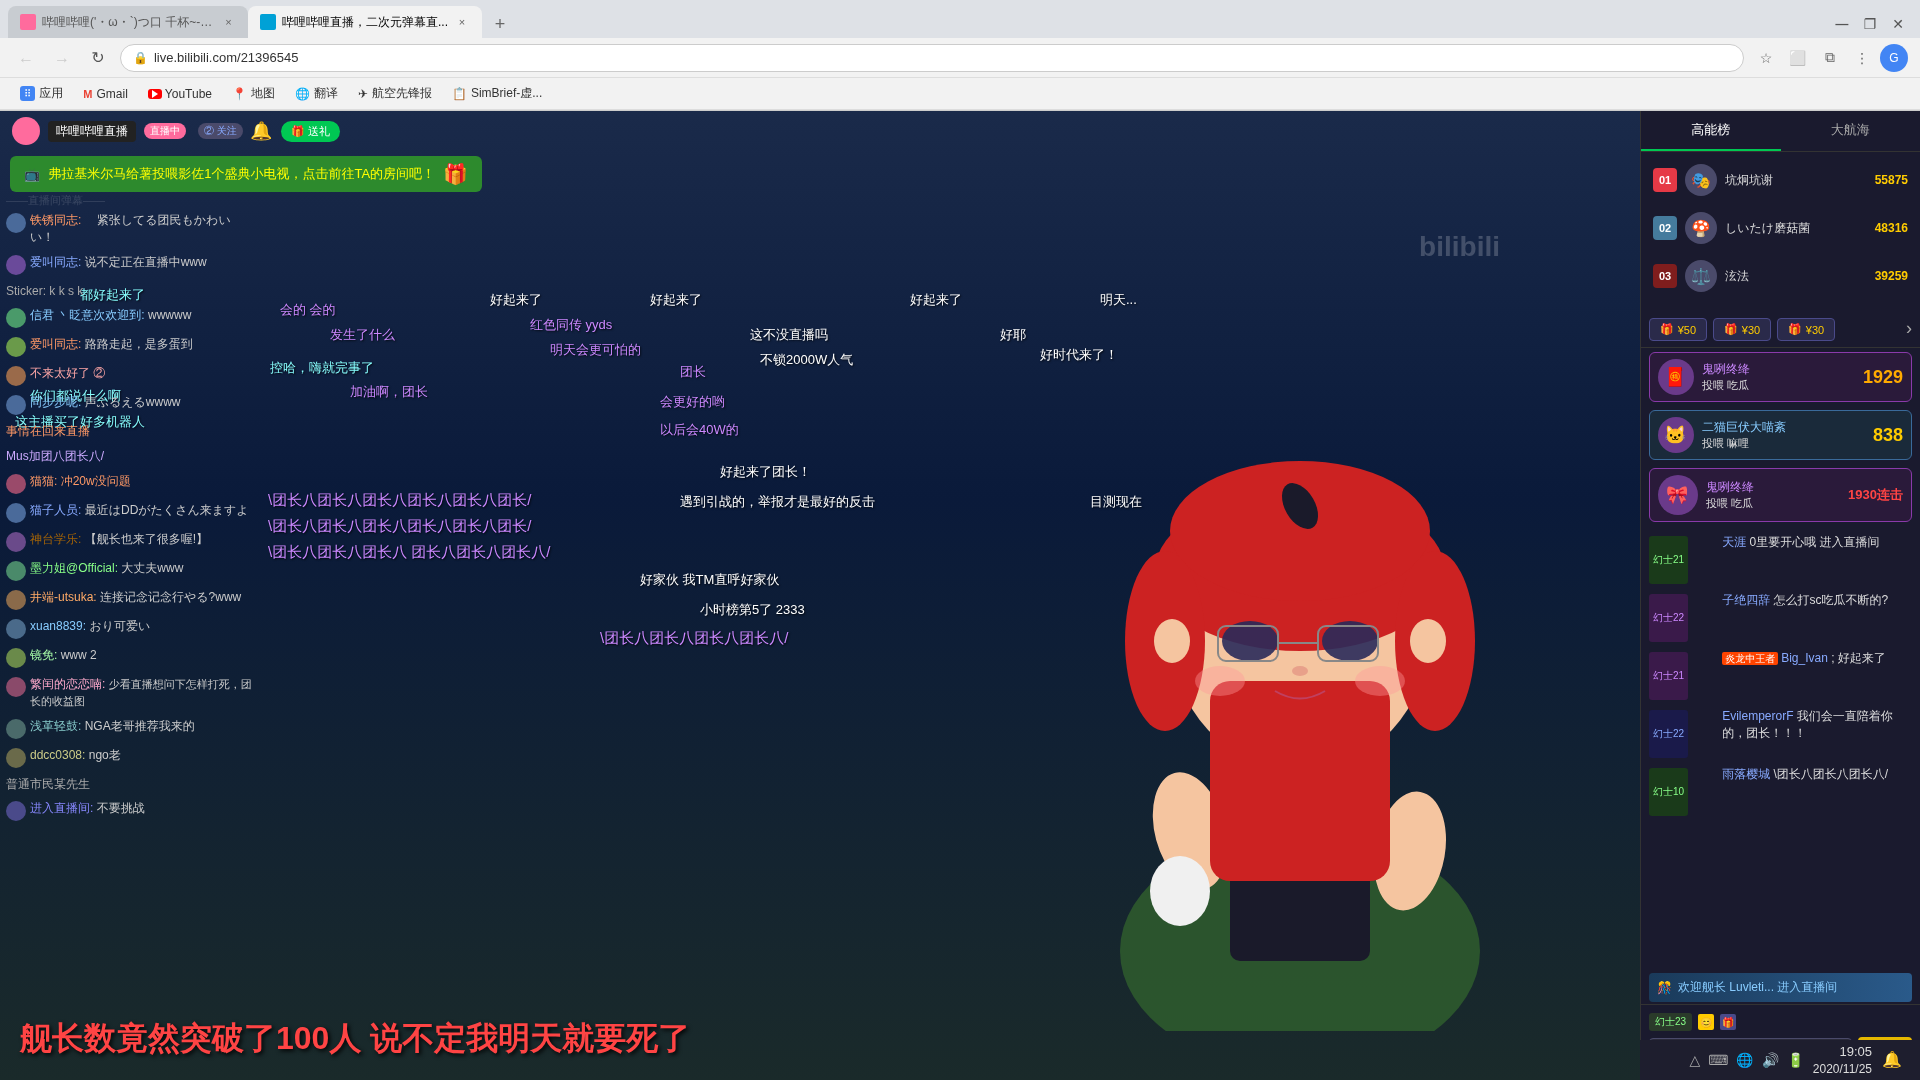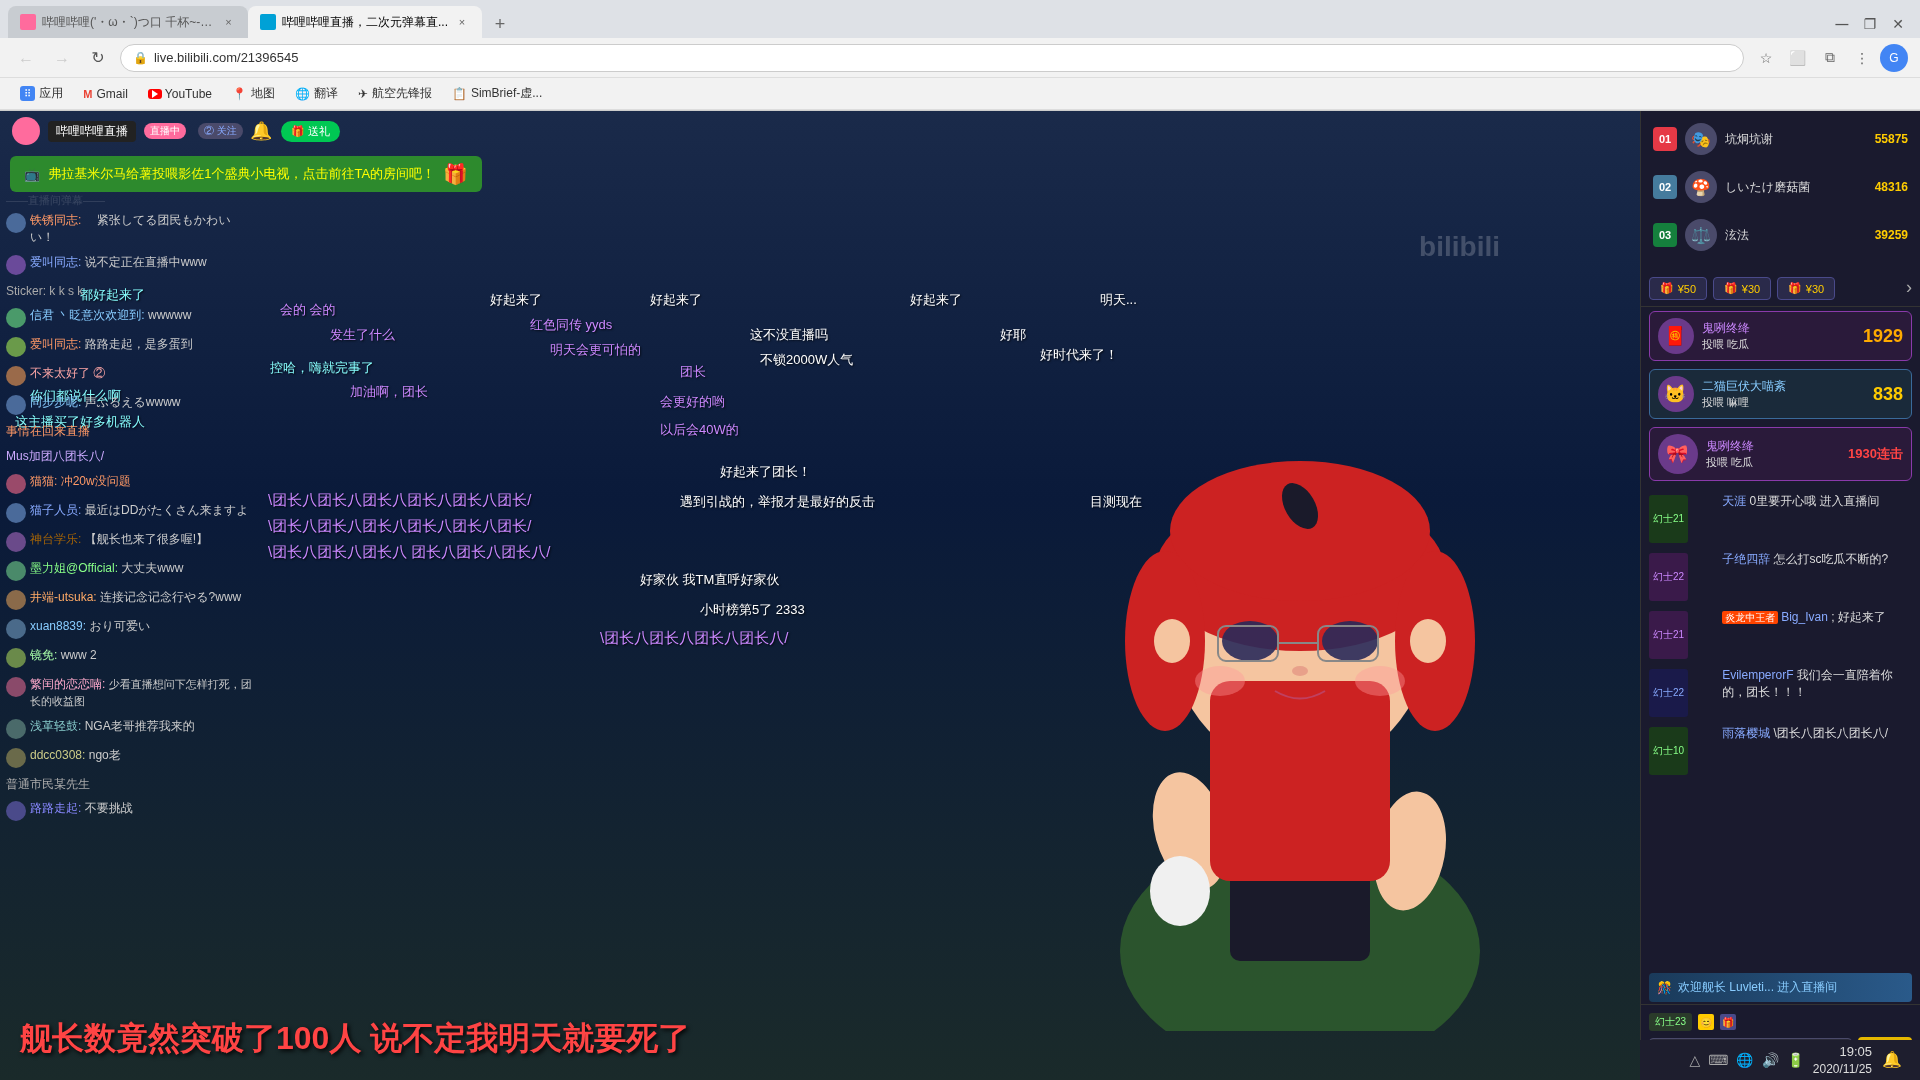--- a/index.html
+++ b/index.html
@@ -73,21 +73,21 @@
     .rp-tabs { display: flex; border-bottom: 1px solid #333; }
     .rp-tab { flex: 1; text-align: center; padding: 10px 4px; font-size: 13px; color: #aaa; cursor: pointer; }
     .rp-tab.active { color: white; border-bottom: 2px solid #00c853; }
 
     
     .leaderboard { padding: 8px; }
     .lb-row { display: flex; align-items: center; gap: 8px; margin-bottom: 8px; padding: 4px; }
     .lb-rank { width: 24px; height: 24px; border-radius: 4px; display: flex; align-items: center; justify-content: center; font-size: 11px; font-weight: bold; color: white; flex-shrink: 0; }
     .lb-rank.r1 { background: #e63946; }
     .lb-rank.r2 { background: #457b9d; }
-    .lb-rank.r3 { background: #15803d; }
+    .lb-rank.r3 { background: #7f1d1d; }
     .lb-avatar { width: 32px; height: 32px; border-radius: 50%; background: #4a4a6a; flex-shrink: 0; overflow: hidden; display: flex; align-items: center; justify-content: center; font-size: 16px; }
     .lb-name { color: #ddd; font-size: 12px; flex: 1; }
     .lb-score { color: #ffcc00; font-size: 12px; font-weight: bold; }
 
     
     .gift-buttons { display: flex; gap: 6px; padding: 6px 8px; border-bottom: 1px solid #333; }
     .gift-btn-sm { background: #2a2a4a; border: 1px solid #4a4a8a; color: #aad4ff; font-size: 11px; padding: 4px 10px; border-radius: 4px; cursor: pointer; display: flex; align-items: center; gap: 4px; }
     .gift-btn-sm .price { color: #ffcc00; }
 
     
@@ -367,21 +367,21 @@
         </div>
       <div class="left-chat-item">
           <div class="lc-avatar" style="background:#6a6a4a;"></div>
           <div class="lc-content"><span style="color:#cccc88;">ddcc0308:</span> <span style="color:#ccc;">ngo老</span></div>
         </div>
       <div class="left-chat-item">
           <div class="lc-content" style="color:#aaa;">普通市民某先生</div>
         </div>
       <div class="left-chat-item">
           <div class="lc-avatar" style="background:#4a4a8a;"></div>
-          <div class="lc-content"><span style="color:#8888ff;">路路走起:</span> <span style="color:#ccc;">不要挑战</span></div>
+          <div class="lc-content"><span style="color:#8888ff;">进入直播间:</span> <span style="color:#ccc;">不要挑战</span></div>
         </div>
     </div>
 
     <div class="chat-overlay">
       <span class="chat-msg cyan" style="left:80px;top:175px;">都好起来了</span>
       <span class="chat-msg purple" style="left:280px;top:190px;">会的 会的</span>
       <span class="chat-msg purple" style="left:330px;top:215px;">发生了什么</span>
       <span class="chat-msg white" style="left:490px;top:180px;">好起来了</span>
       <span class="chat-msg white" style="left:650px;top:180px;">好起来了</span>
       <span class="chat-msg white" style="left:910px;top:180px;">好起来了</span>
@@ -411,20 +411,24 @@
     </div>
 
     <div class="video-bottom-text">
       <div class="big-announcement">舰长数竟然突破了100人 说不定我明天就要死了</div>
     </div>
     <div class="video-id">BV1rD4y197CD-【熟肉】4w谢谢! 记念配信【上半】-P1</div>
   </div>
 
   <div class="right-panel">
 
+    <div class="rp-tabs">
+      <div class="rp-tab active">高能榜</div>
+      <div class="rp-tab">大航海</div>
+    </div>
 
     <div class="leaderboard">
       <div class="lb-row">
         <div class="lb-rank r1">01</div>
         <div class="lb-avatar">🎭</div>
         <div class="lb-name">坑炯坑谢</div>
         <div class="lb-score">55875</div>
       </div>
       <div class="lb-row">
         <div class="lb-rank r2">02</div>

